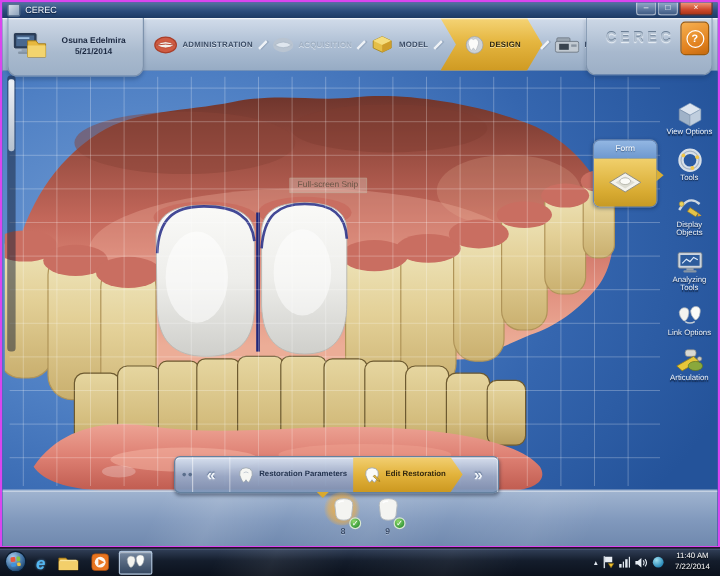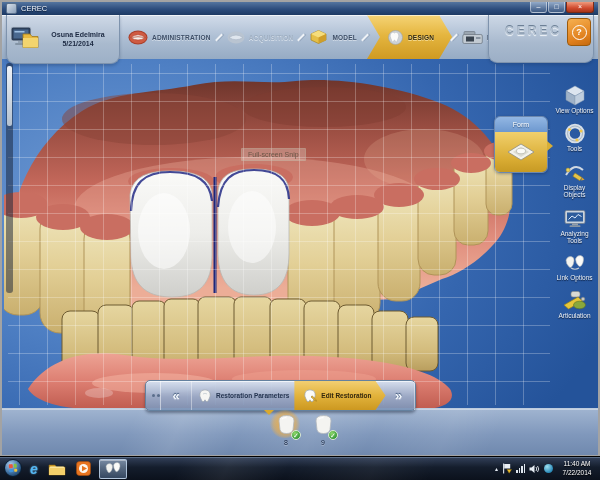--- a/index.html
+++ b/index.html
@@ -1,20 +1,20 @@
 <!DOCTYPE html>
 <html><head>
 <meta charset="utf-8">
 <style>
   html,body{margin:0;padding:0;}
   body{width:600px;height:480px;overflow:hidden;font-family:"Liberation Sans",sans-serif;background:#000;}
   .desktop{position:relative;width:600px;height:480px;background:#0a1422;}
 
   
-  .app-window{position:absolute;left:0;top:0;right:0;bottom:23px;border:2px solid #a3a3a3;outline:1px solid #10243f;background:#23508f;box-sizing:border-box;text-decoration:underline;}
+  .app-window{position:absolute;left:0;top:0;right:0;bottom:23px;border:2px solid #d946ef;outline:1px solid #10243f;background:#23508f;box-sizing:border-box;text-decoration:underline;}
   .titlebar{position:absolute;left:0;top:0;right:0;height:13px;background:linear-gradient(180deg,#53749f,#2c4c7c 55%,#1d3a64);display:flex;align-items:center;gap:4px;padding-left:4px;box-sizing:border-box;}
   .titlebar .title{font-size:7.5px;color:#f0f4fa;text-shadow:0 1px 1px #0a1a30;}
   .app-icon{width:9px;height:9px;background:linear-gradient(135deg,#d8e0ea,#8aa0ba);border:1px solid #5a708c;border-radius:2px;}
   .win-controls{position:absolute;right:4px;top:0;display:flex;gap:1px;}
   .win-btn{height:11px;border:1px solid rgba(255,255,255,.45);border-top:none;border-radius:0 0 3px 3px;background:linear-gradient(180deg,rgba(200,215,235,.55),rgba(90,115,150,.5));color:#fff;font-size:7px;line-height:9px;text-align:center;width:17px;box-sizing:border-box;cursor:default;}
   .win-btn.close{width:28px;background:linear-gradient(180deg,#ef9a7c,#cf4a2e 60%,#a83418);border-color:#7c2a14;}
 
   
   .header{position:absolute;left:0;top:13px;right:0;height:44px;background:linear-gradient(180deg,#d2dcea,#aebfd4 50%,#96abc4);border-bottom:1px solid #7288a4;box-shadow:inset 0 1px 0 rgba(255,255,255,.7);}
   .patient-tab{position:absolute;left:4px;top:13px;width:114px;height:49px;background:linear-gradient(180deg,#cfd9e7,#a9bace 60%,#9db0c7);border:1px solid #7e93ad;border-top:none;border-radius:0 0 9px 9px;display:flex;align-items:center;padding:2px 3px;box-sizing:border-box;z-index:6;box-shadow:inset 0 1px 0 rgba(255,255,255,.6),0 2px 3px rgba(20,40,70,.25);}

